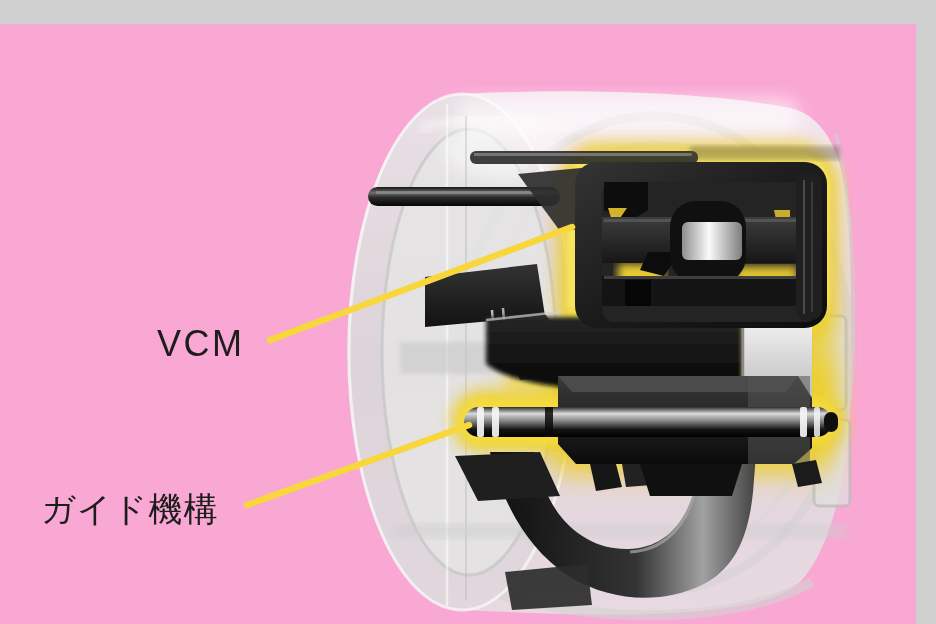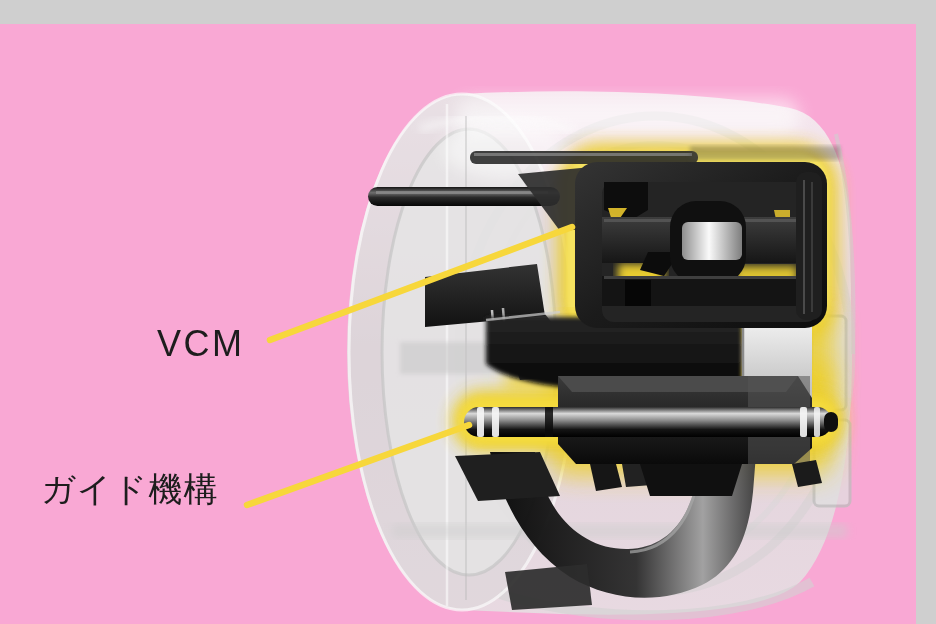--- a/index.html
+++ b/index.html
@@ -8,21 +8,21 @@
     background:#f9a8d4;
     font-family:"Liberation Sans","DejaVu Sans",sans-serif;
     margin-top:24px;
   }
   .illus{position:absolute;left:0;top:0;width:936px;height:624px;display:block;}
   .callout-label{
     position:absolute;color:#1d1d1d;line-height:1.05;white-space:nowrap;
     user-select:none;
   }
   .label-vcm{left:157px;top:301px;font-size:36px;letter-spacing:2.5px;font-weight:400;}
-  .label-guide{left:41px;top:448px;font-size:34px;letter-spacing:1px;font-weight:400;}
+  .label-guide{left:41px;top:468px;font-size:34px;letter-spacing:1px;font-weight:400;}
 </style>
 </head>
 <body>
 
 <div class="stage">
 
   <svg class="illus" viewBox="0 0 936 624">
     <defs>
       <linearGradient id="ghostGrad" x1="0" y1="0" x2="0" y2="1">
         <stop offset="0" stop-color="#f5f5f5"></stop>

